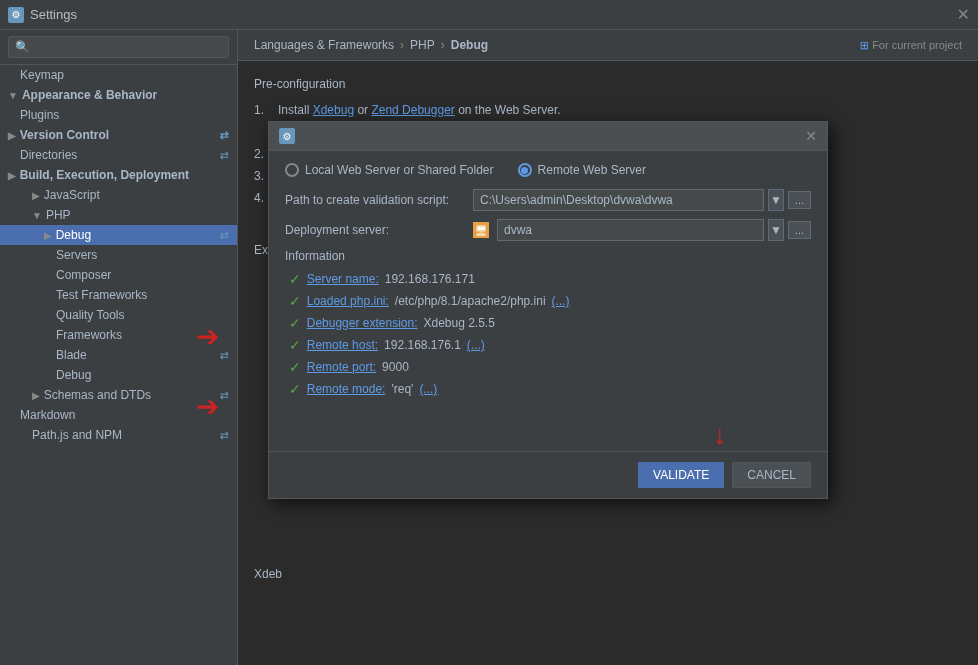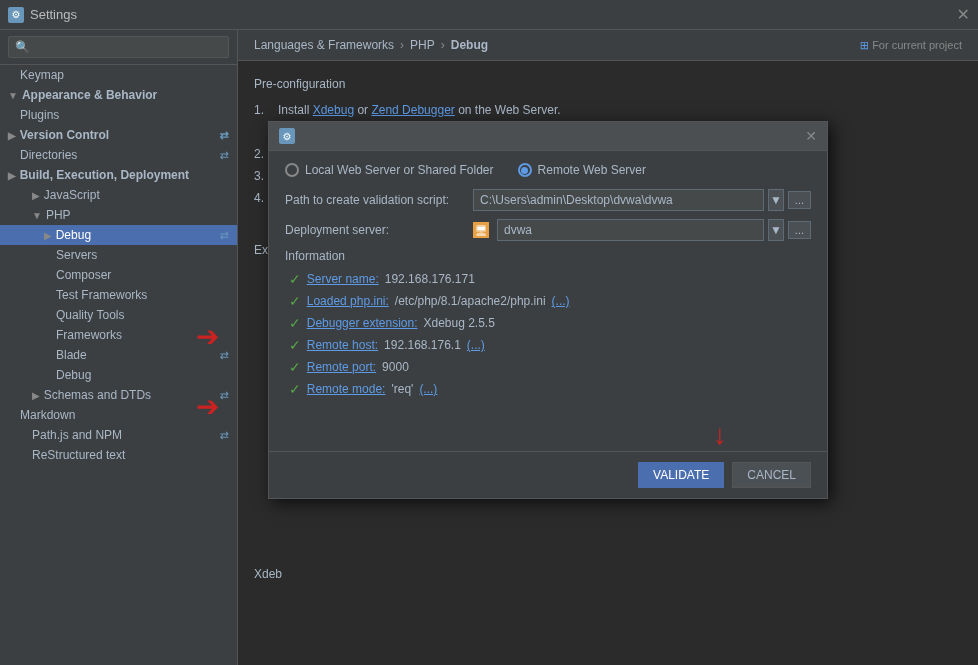--- a/index.html
+++ b/index.html
@@ -173,23 +173,20 @@
     <div class="sidebar-item sub2">
       <span><span class="expand-icon">▶</span><span>Schemas and DTDs</span></span>
       <span class="sync-icon">⇄</span>
     </div>
     <div class="sidebar-item subsection">
       <span>Markdown</span>
     </div>
     <div class="sidebar-item sub2">
       <span>Path.js and NPM</span>
       <span class="sync-icon">⇄</span>
-    </div>
-    <div class="sidebar-item sub2">
-      <span>ReStructured text</span>
     </div>
   </div>
 
   <div class="main">
 
     <div class="breadcrumb">
       <span class="breadcrumb-item">Languages &amp; Frameworks</span>
       <span class="breadcrumb-sep">›</span>
       <span class="breadcrumb-item">PHP</span>
       <span class="breadcrumb-sep">›</span>

